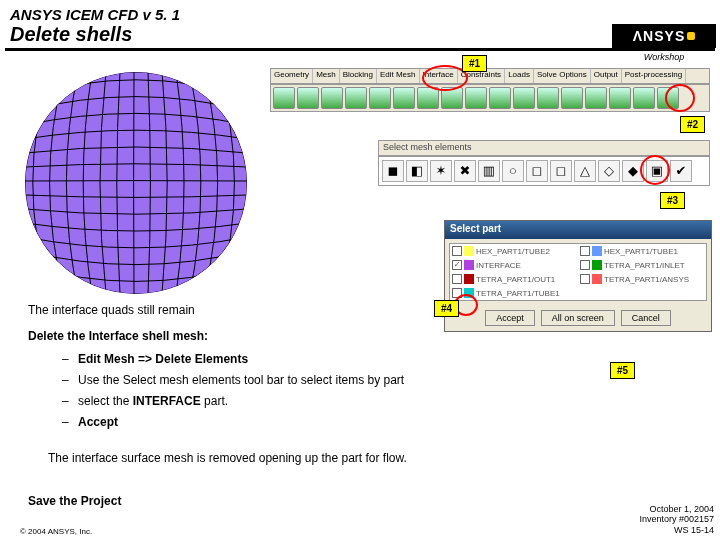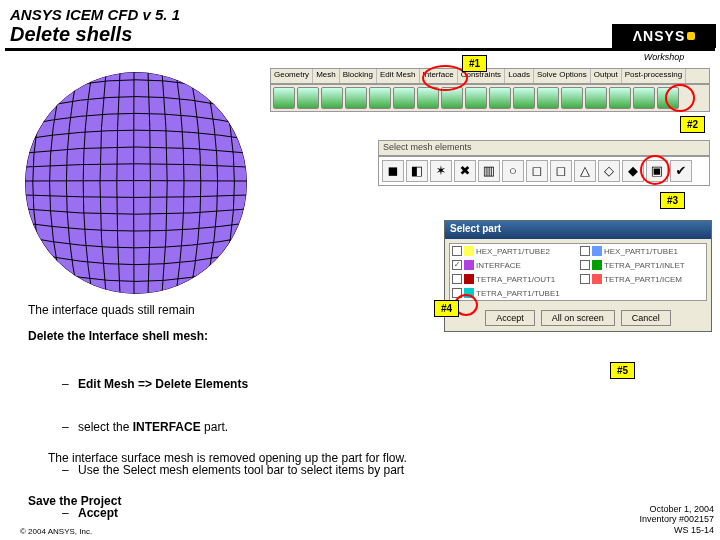--- a/index.html
+++ b/index.html
@@ -36,21 +36,21 @@
 .sp-btns { display: flex; justify-content: center; gap: 6px; padding: 5px; }
 .sp-btn { font-size: 9px; padding: 2px 10px; background: #ece9d8; border: 1px solid #888; }
 
 .sphere { position: absolute; top: 72px; left: 25px; width: 222px; height: 222px; border-radius: 50%; background: #9a6ff0; overflow: hidden; }
 .sphere svg { width: 100%; height: 100%; }
 
 .text-block { position: absolute; left: 28px; font-size: 12px; line-height: 1.35; }
 .tb1 { top: 302px; }
 .tb2 { top: 328px; font-weight: bold; text-align: right; }
 .bullets { position: absolute; left: 62px; top: 350px; font-size: 12px; line-height: 1.5; width: 360px; }
-.bullets li { list-style: none; position: relative; padding-left: 16px; margin-bottom: 3px; margin-top: 25px; }
+.bullets li { list-style: none; position: relative; padding-left: 16px; margin-bottom: 3px; }
 .bullets li::before { content: "–"; position: absolute; left: 0; }
 .after { position: absolute; left: 48px; top: 450px; font-size: 12px; width: 370px; line-height: 1.35; }
 .save { position: absolute; left: 28px; top: 494px; font-size: 12px; font-weight: bold; }
 
 .footer-l { position: absolute; left: 20px; bottom: 4px; font-size: 8px; }
 .footer-r { position: absolute; right: 6px; bottom: 4px; font-size: 9px; text-align: right; line-height: 1.2; }
 </style>
 </head>
 <body>
 
@@ -145,21 +145,21 @@
       </div>
       <div class="sp-row">
         <div class="sp-cell">
           <span class="chk"></span>
           <span class="sw" style="background: rgb(176, 0, 0);"></span>
           <span>TETRA_PART1/OUT1</span>
         </div>
         <div class="sp-cell">
           <span class="chk"></span>
           <span class="sw" style="background: rgb(255, 85, 85);"></span>
-          <span>TETRA_PART1/ICEM</span>
+          <span>TETRA_PART1/ANSYS</span>
         </div>
       </div>
       <div class="sp-row">
         <div class="sp-cell">
           <span class="chk"></span>
           <span class="sw" style="background: rgb(0, 204, 204);"></span>
           <span>TETRA_PART1/TUBE1</span>
         </div>
       </div>
     </div>
@@ -223,22 +223,22 @@
           <path d="M 0 207 Q 111 245.39999999999998 222 207"></path>
         </g>
   </g>
 </svg>
 </div>
 
 <div class="text-block tb1">The interface quads still remain</div>
 <div class="text-block tb2">Delete the Interface shell mesh:</div>
 <ul class="bullets">
   <li><b>Edit Mesh =&gt; Delete Elements</b></li>
+  <li>Use the Select mesh elements tool bar to select items by part</li>
   <li><span>select the </span><b>INTERFACE</b><span> part.</span></li>
-  <li>Use the Select mesh elements tool bar to select items by part</li>
   <li><b>Accept</b></li>
 </ul>
 <div class="after">The interface surface mesh is removed opening up the part for flow.</div>
 <div class="save">Save the Project</div>
 
 <div class="footer-l">© 2004 ANSYS, Inc.</div>
 <div class="footer-r">
   <div>October 1, 2004</div>
   <div>Inventory #002157</div>
   <div>WS 15-14</div>

